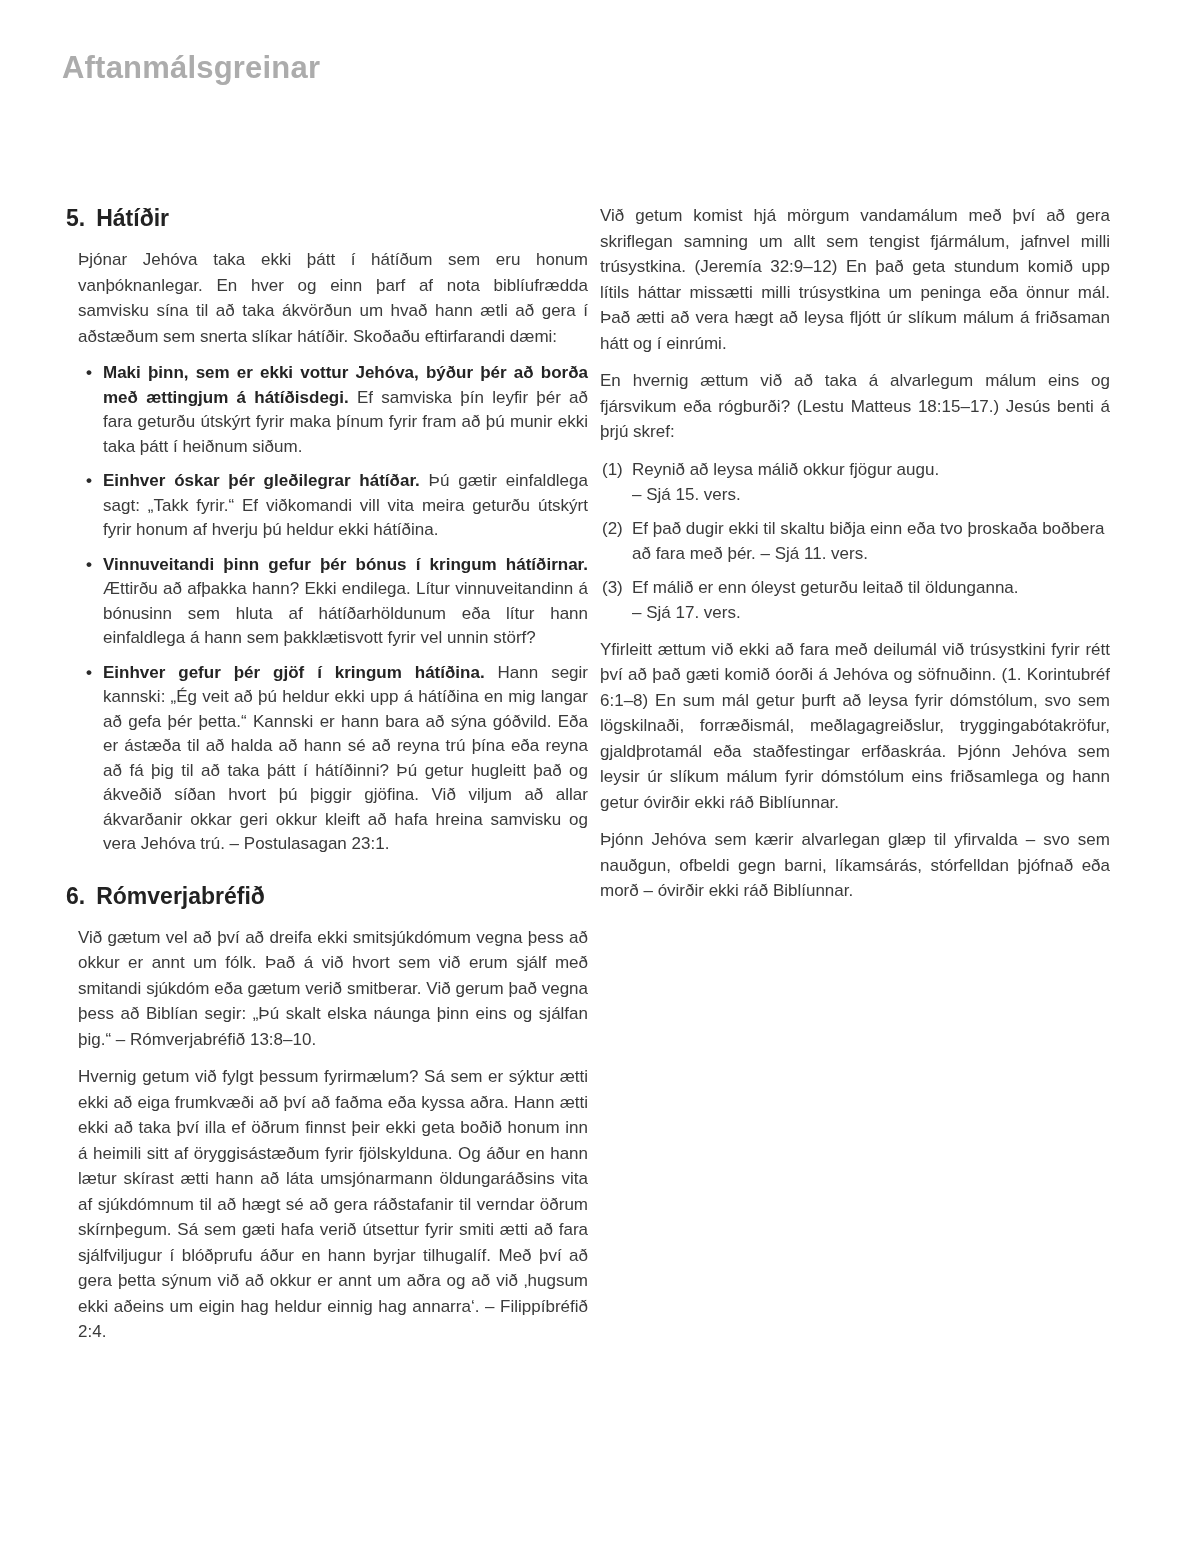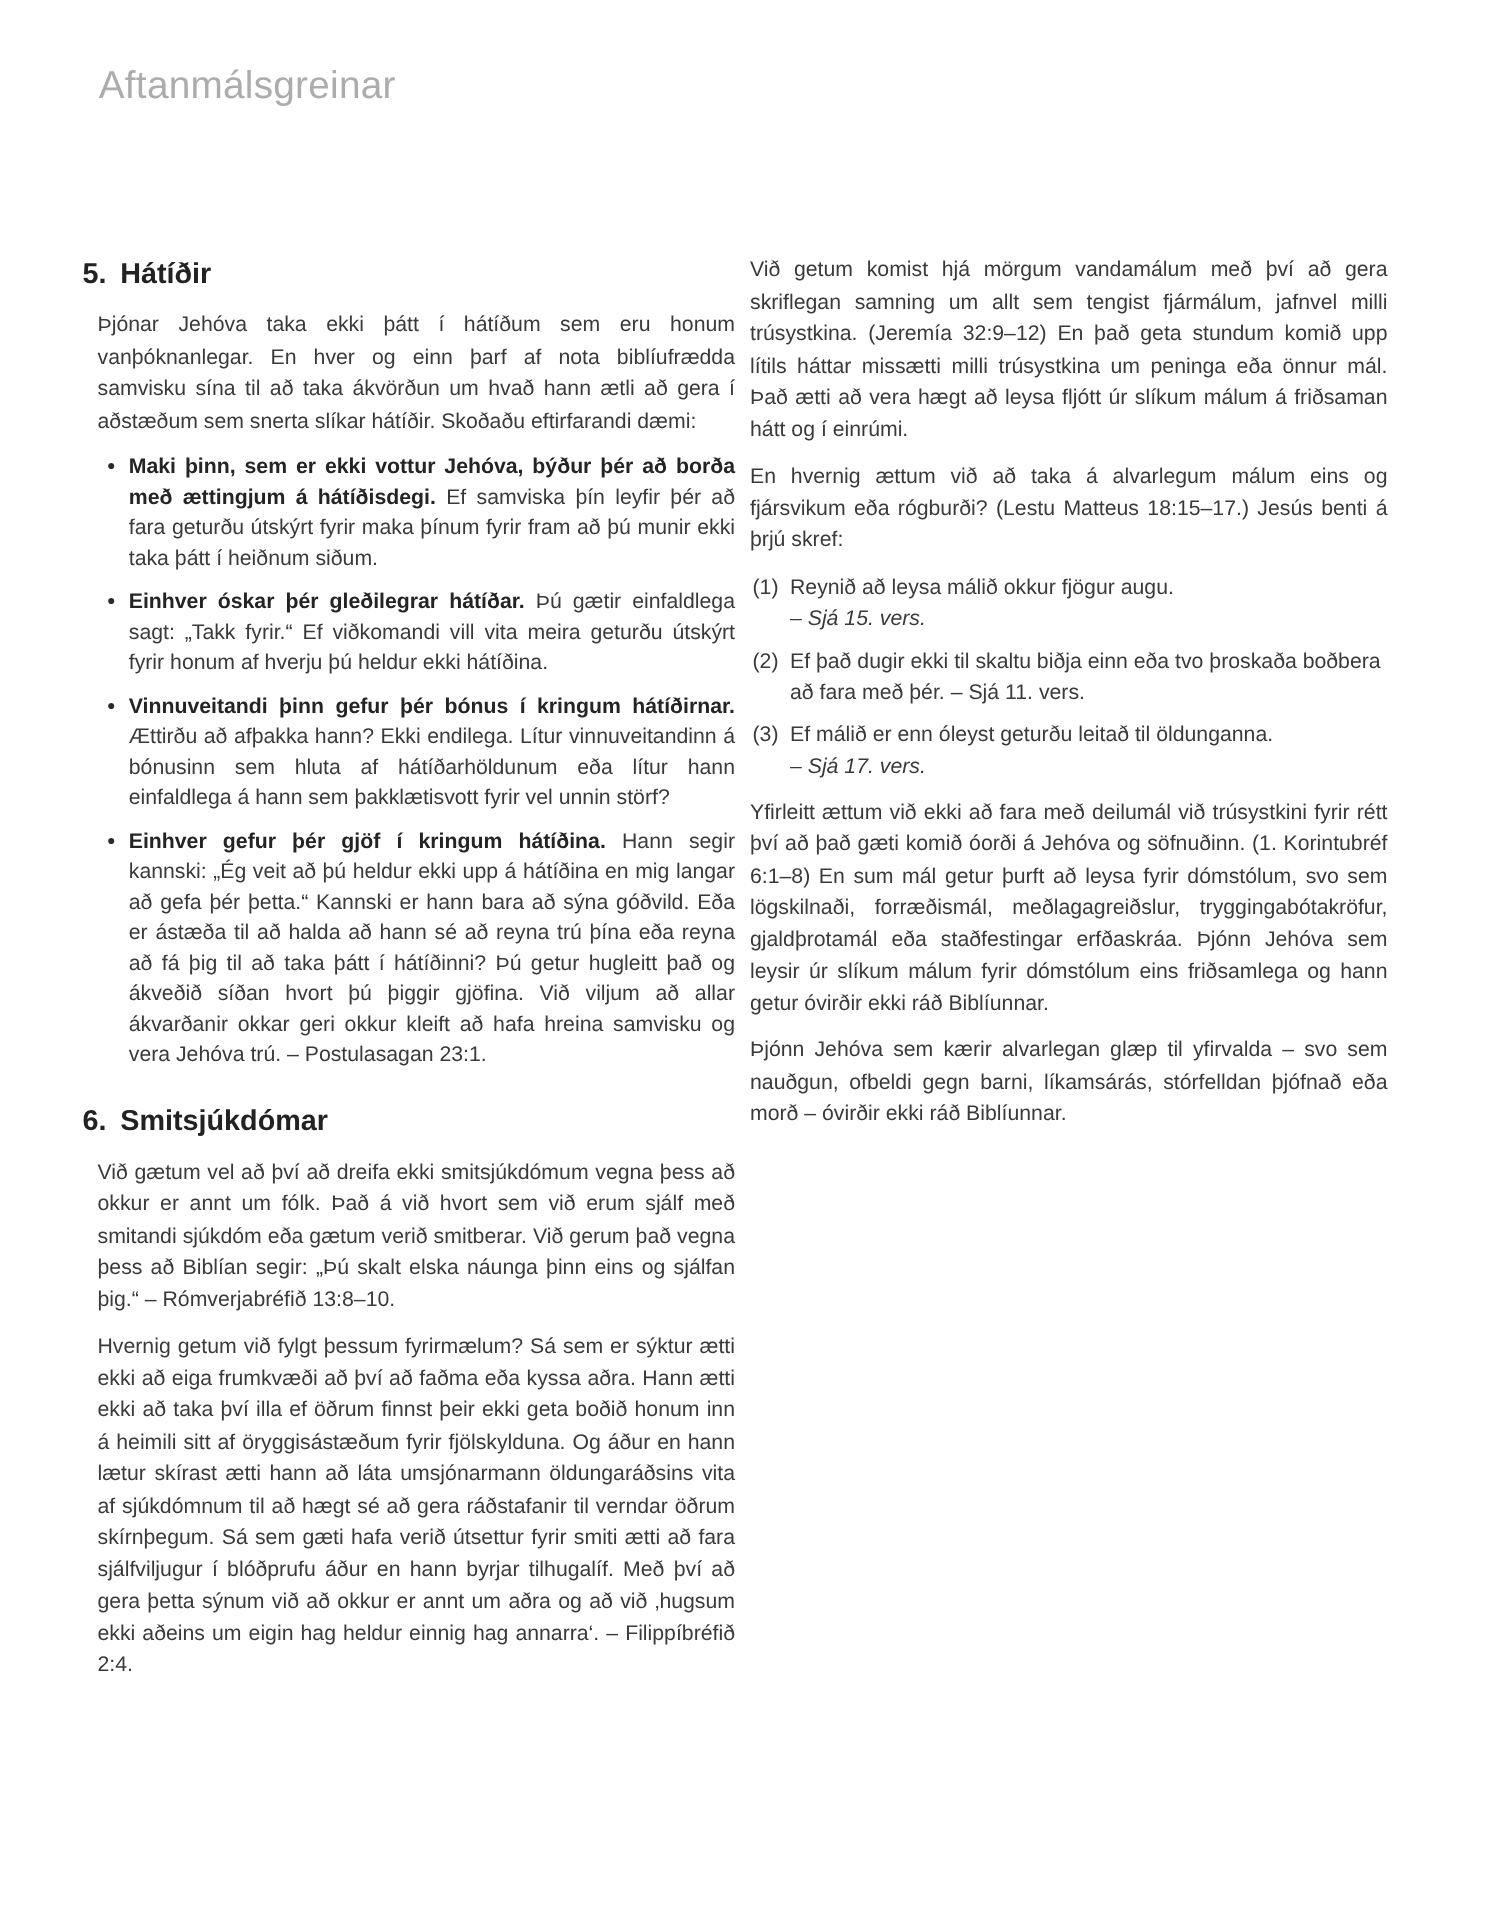--- a/index.html
+++ b/index.html
@@ -10,25 +10,25 @@
   .page {
     position: relative;
     width: 1200px;
     height: 1543px;
     background: #ffffff;
     overflow: hidden;
     font-family: "Liberation Sans", sans-serif;
   }
   .doc-title {
     position: absolute;
-    left: 79px;
+    left: 62px;
     top: 50px;
     margin: 0;
     font-size: 31px;
-    font-weight: 400;
+    font-weight: 700;
     color: #acacac;
     letter-spacing: 0.2px;
   }
   .columns {
     position: absolute;
     left: 66px;
     top: 203px;
     display: flex;
   }
   .col {
@@ -94,21 +94,20 @@
     line-height: 25px;
     color: #3a3a3a;
   }
   .step-num {
     position: absolute;
     left: 14px;
     top: 0;
   }
   .ref-block {
     display: block;
-    font-style: italic;
   }
 </style>
 </head>
 <body>
 
 <div class="page">
 
   <h1 class="doc-title">Aftanmálsgreinar</h1>
 
   <div class="columns">
@@ -120,21 +119,21 @@
         <p class="body-p">Þjónar Jehóva taka ekki þátt í hátíðum sem eru honum vanþóknanlegar. En hver og einn þarf af nota biblíufrædda samvisku sína til að taka ákvörðun um hvað hann ætli að gera í aðstæðum sem snerta slíkar hátíðir. Skoðaðu eftirfarandi dæmi:</p>
         <ul class="bullets">
           <li><b class="lead">Maki þinn, sem er ekki vottur Jehóva, býður þér að borða með ættingjum á hátíðisdegi.</b> <span>Ef samviska þín leyfir þér að fara geturðu útskýrt fyrir maka þínum fyrir fram að þú munir ekki taka þátt í heiðnum siðum.</span></li>
           <li><b class="lead">Einhver óskar þér gleðilegrar hátíðar.</b> <span>Þú gætir einfaldlega sagt: „Takk fyrir.“ Ef viðkomandi vill vita meira geturðu útskýrt fyrir honum af hverju þú heldur ekki hátíðina.</span></li>
           <li><b class="lead">Vinnuveitandi þinn gefur þér bónus í kringum hátíðirnar.</b> <span>Ættirðu að afþakka hann? Ekki endilega. Lítur vinnuveitandinn á bónusinn sem hluta af hátíðarhöldunum eða lítur hann einfaldlega á hann sem þakklætisvott fyrir vel unnin störf?</span></li>
           <li><b class="lead">Einhver gefur þér gjöf í kringum hátíðina.</b> <span>Hann segir kannski: „Ég veit að þú heldur ekki upp á hátíðina en mig langar að gefa þér þetta.“ Kannski er hann bara að sýna góðvild. Eða er ástæða til að halda að hann sé að reyna trú þína eða reyna að fá þig til að taka þátt í hátíðinni? Þú getur hugleitt það og ákveðið síðan hvort þú þiggir gjöfina. Við viljum að allar ákvarðanir okkar geri okkur kleift að hafa hreina samvisku og vera Jehóva trú. – Postulasagan 23:1.</span></li>
         </ul>
       </section>
 
       <section class="section-block">
-        <h2 class="sec-h"><span class="sec-num">6.</span><span class="sec-title">Smitsjúkdómar</span></h2>
+        <h2 class="sec-h"><span class="sec-num">6.</span><span class="sec-title">Rómverjabréfið</span></h2>
         <p class="body-p">Við gætum vel að því að dreifa ekki smitsjúkdómum vegna þess að okkur er annt um fólk. Það á við hvort sem við erum sjálf með smitandi sjúkdóm eða gætum verið smitberar. Við gerum það vegna þess að Biblían segir: „Þú skalt elska náunga þinn eins og sjálfan þig.“ – Rómverjabréfið 13:8–10.</p>
         <p class="body-p">Hvernig getum við fylgt þessum fyrirmælum? Sá sem er sýktur ætti ekki að eiga frumkvæði að því að faðma eða kyssa aðra. Hann ætti ekki að taka því illa ef öðrum finnst þeir ekki geta boðið honum inn á heimili sitt af öryggisástæðum fyrir fjölskylduna. Og áður en hann lætur skírast ætti hann að láta umsjónarmann öldungaráðsins vita af sjúkdómnum til að hægt sé að gera ráðstafanir til verndar öðrum skírnþegum. Sá sem gæti hafa verið útsettur fyrir smiti ætti að fara sjálfviljugur í blóðprufu áður en hann byrjar tilhugalíf. Með því að gera þetta sýnum við að okkur er annt um aðra og að við ‚hugsum ekki aðeins um eigin hag heldur einnig hag annarra‘. – Filippíbréfið 2:4.</p>
       </section>
 
     </div>
 
     <div class="col">
 
       <section>
         <p class="body-p">Við getum komist hjá mörgum vandamálum með því að gera skriflegan samning um allt sem tengist fjármálum, jafnvel milli trúsystkina. (Jeremía 32:9–12) En það geta stundum komið upp lítils háttar missætti milli trúsystkina um peninga eða önnur mál. Það ætti að vera hægt að leysa fljótt úr slíkum málum á friðsaman hátt og í einrúmi.</p>

